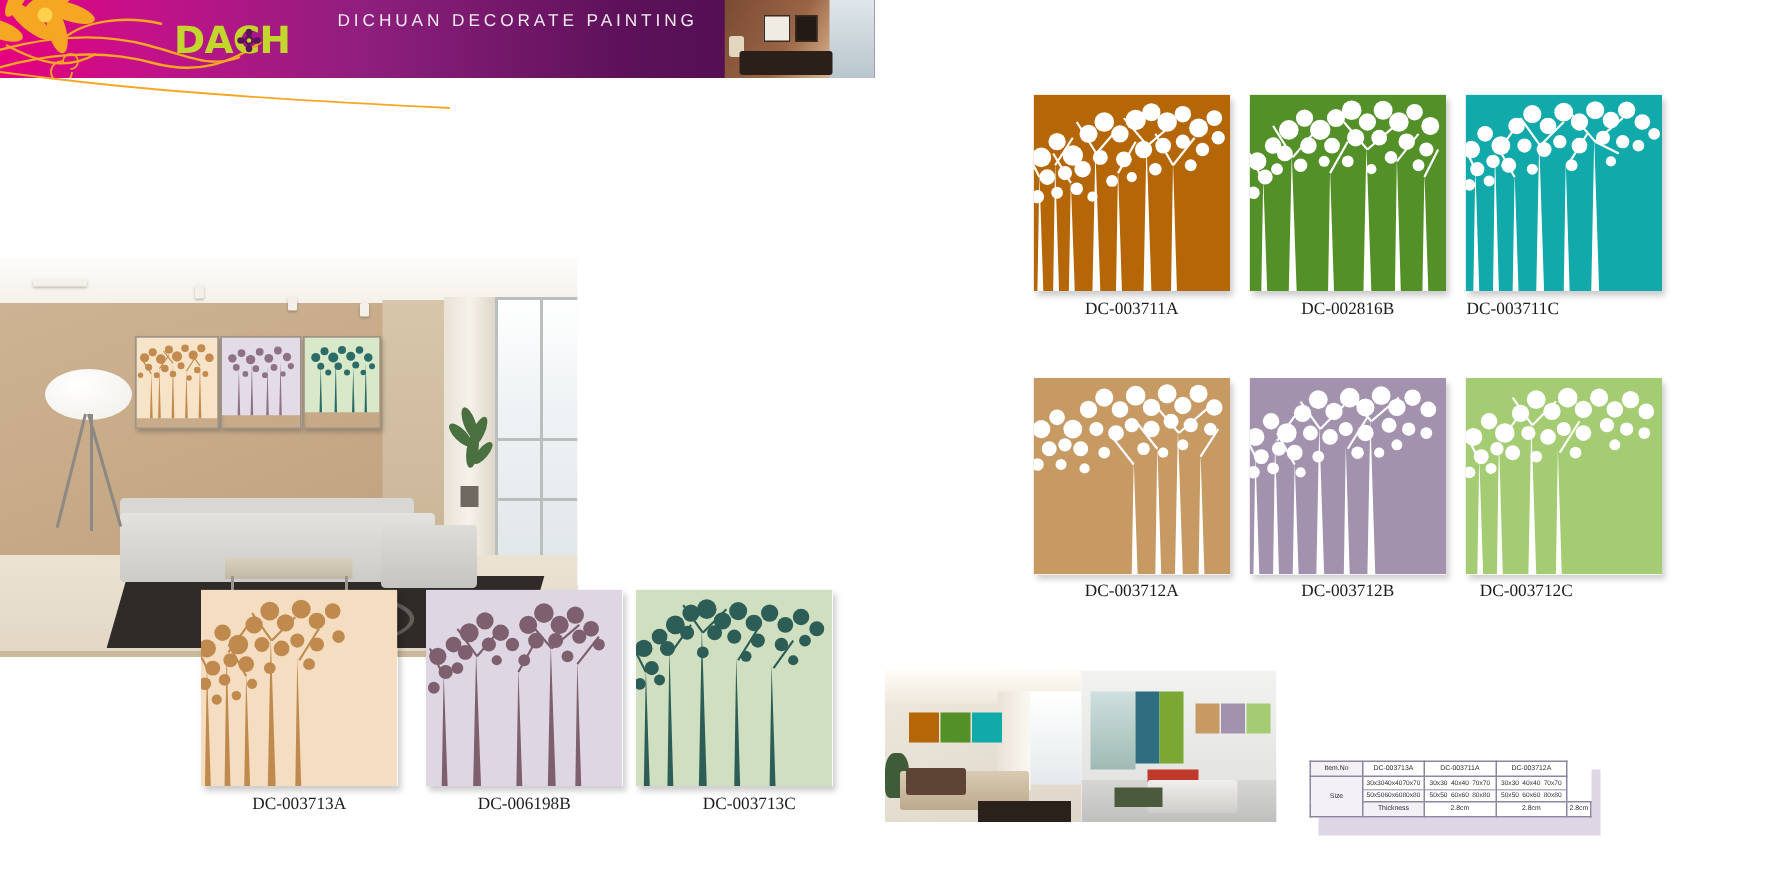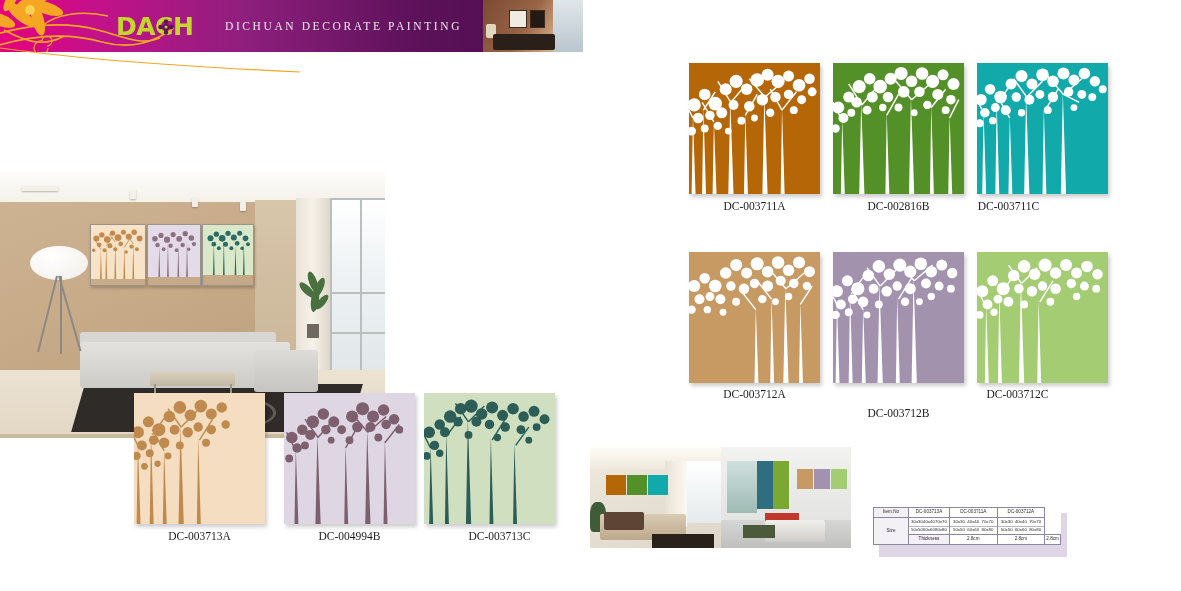--- a/index.html
+++ b/index.html
@@ -8,22 +8,22 @@
 
   
   #header-banner{position:absolute;left:0;top:0;width:583px;height:52px;
     background:linear-gradient(90deg,#e6007e 0%,#c4118a 16%,#8e1f7d 42%,#5c1159 72%,#4a0d4a 100%);
     overflow:hidden;}
   #header-floral{position:absolute;left:-10px;top:-14px;width:210px;height:90px;}
   #logo-mark{position:absolute;left:116px;top:14px;width:92px;height:26px;}
   #logo-mark .logo-text{font-family:"DejaVu Sans",sans-serif;font-weight:bold;
     font-size:25px;letter-spacing:-0.5px;color:#c3d62b;line-height:26px;}
   #header-tagline{position:absolute;left:225px;top:8px;
-    font-family:Liberation Serif, serif;font-size:11.5px;letter-spacing:2.6px;
-    color:#f2eaf2;white-space:nowrap;margin-top:12px;}
+    font-family:Liberation Sans, sans-serif;font-size:11.5px;letter-spacing:2.6px;
+    color:#f2eaf2;white-space:nowrap;}
   #header-photo{position:absolute;left:483px;top:0;width:100px;height:52px;overflow:hidden;}
   #header-photo .hp-wall{position:absolute;inset:0;
     background:linear-gradient(120deg,#7a4a33 0%,#9a6546 45%,#caa07c 68%,#e8e2d6 100%);}
   #header-photo .hp-win{position:absolute;right:0;top:0;width:30px;height:52px;
     background:linear-gradient(180deg,#dfe6ea,#b9c6cd);}
   #header-photo .hp-f1{position:absolute;left:26px;top:10px;width:16px;height:16px;
     background:#f0ece4;border:1px solid #3a2a20;}
   #header-photo .hp-f2{position:absolute;left:47px;top:10px;width:13px;height:16px;
     background:#241a15;border:1px solid #3a2a20;}
   #header-photo .hp-sofa{position:absolute;left:10px;bottom:2px;width:62px;height:16px;
@@ -535,21 +535,21 @@
         <circle cx="2" cy="48" r="3"></circle>
         <circle cx="13" cy="46" r="2.8"></circle>
       <circle cx="36" cy="40" r="3"></circle>
         <circle cx="56" cy="38" r="3"></circle>
         <circle cx="76" cy="34" r="2.8"></circle>
     </g>
   </svg>
 </div>
 
 <div class="caption" style="left:689px;top:388px">DC-003712A</div>
-<div class="caption" style="left:833px;top:407px">DC-003712B</div>
+<div class="caption" style="left:833px;top:388px">DC-003712B</div>
 <div class="caption" style="left:952px;top:388px">DC-003712C</div>
 
 <div class="tile" style="left:134px;top:393px">
   <svg viewBox="0 0 100 100" preserveAspectRatio="none">
     <rect width="100" height="100" fill="#f4ddc0"></rect>
     <g fill="#c08a4e">
       <path d="M2 100 L3 38 L5 100 Z M12 100 L13 30 L15 100 Z M22 100 L23 42 L25 100 Z M34 100 L35.5 24 L38 100 Z M48 100 L49 34 L51 100 Z"></path>
       <g stroke="#c08a4e" stroke-width="1.1" fill="none">
         <path d="M3 40 L-4 26 M14 32 L24 18 M23 44 L14 28 M36 26 L26 12 M36 26 L48 14 M50 36 L60 20"></path>
       </g>
@@ -645,21 +645,21 @@
         <circle cx="2" cy="48" r="3"></circle>
       <circle cx="12" cy="46" r="2.8"></circle>
         <circle cx="34" cy="32" r="3"></circle>
         <circle cx="56" cy="34" r="2.8"></circle>
       <circle cx="80" cy="36" r="2.6"></circle>
     </g>
   </svg>
 </div>
 
 <div class="caption" style="left:134px;top:530px">DC-003713A</div>
-<div class="caption" style="left:284px;top:530px">DC-004994B</div>
+<div class="caption" style="left:284px;top:530px">DC-006198B</div>
 <div class="caption" style="left:434px;top:530px">DC-003713C</div>
 
 <div id="room-duo">
   <div class="duo-half">
     <div class="d1-wall"></div>
       <div class="d1-ceil"></div>
     <div class="d1-win"></div>
       <div class="d1-curt"></div>
     <div style="position:absolute;left:16px;top:28px;width:20px;height:20px;background:#b56708"></div>
     <div style="position:absolute;left:37px;top:28px;width:20px;height:20px;background:#549028"></div>

